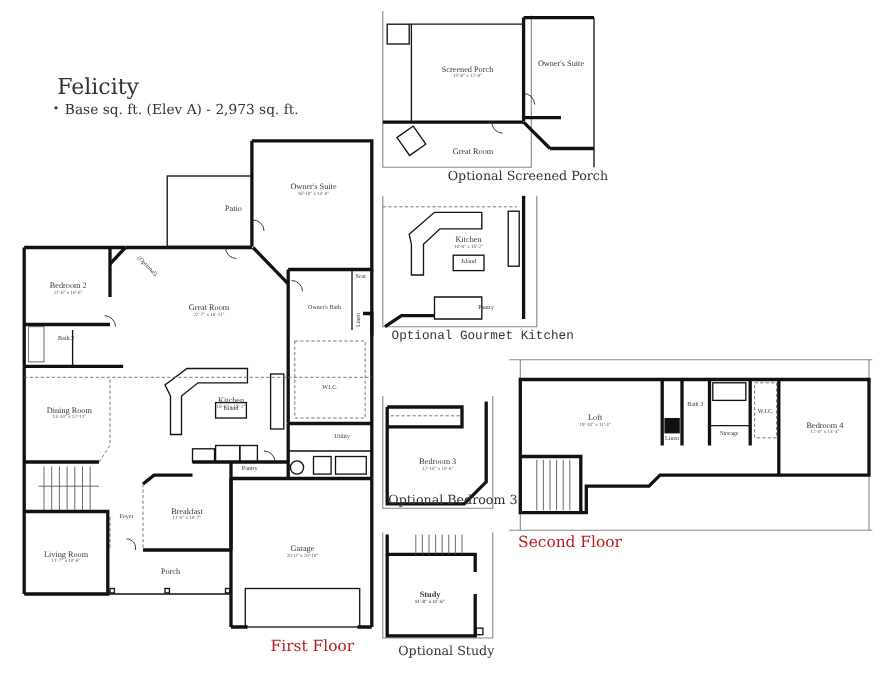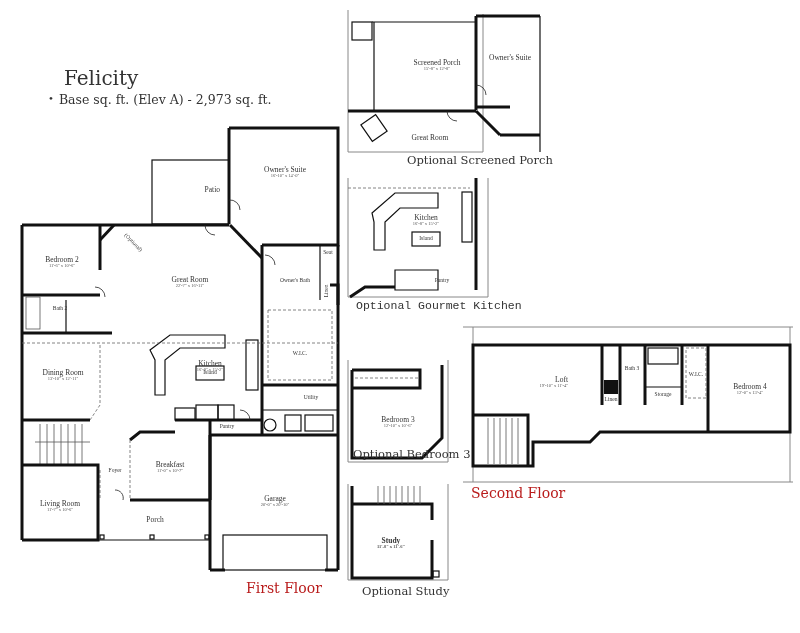--- a/index.html
+++ b/index.html
@@ -1,18 +1,18 @@
 <!DOCTYPE html>
 <html><head>
 <meta charset="utf-8">
 <style>
   html, body { margin:0; padding:0; background:#ffffff; }
   body { width:800px; height:633px; position:relative; overflow:hidden; font-family:"DejaVu Serif", serif; color:#222; }
   .abs { position:absolute; }
-  .title { left:64px; top:66px; font-size:20px; color:#333; }
+  .title { left:52px; top:66px; font-size:20px; color:#333; }
   .subtitle { left:48px; top:92px; font-size:12.5px; color:#333; }
   .subtitle .dot { font-size:10px; margin-right:5px; vertical-align:2px; }
   .floor-label { font-size:14px; color:#b91c1c; }
   .opt-label { font-size:11.5px; color:#333; }
   .room { position:absolute; text-align:center; font-family:"Liberation Serif", serif; color:#333; line-height:1.05; }
   .room .nm { font-size:7.5px; display:block; }
   .room .dim { font-size:4.5px; display:block; color:#555; }
   .room.small .nm { font-size:5.5px; }
   svg { position:absolute; left:0; top:0; }
   .w { stroke:#111; stroke-width:3; fill:none; }
@@ -261,21 +261,21 @@
 </div>
 <div class="room" style="left:130px;top:516px;width:50px;">
   <span class="nm">Porch</span>
 </div>
 <div class="room" style="left:240px;top:495px;width:70px;">
   <span class="nm">Garage</span>
   <span class="dim">20'-0" x 20'-10"</span>
 </div>
 <div class="abs floor-label" style="left:246px;top:580px;">First Floor</div>
 
-<div class="room" style="left:392px;top:59px;width:90px;">
+<div class="room" style="left:380px;top:59px;width:90px;">
   <span class="nm">Screened Porch</span>
   <span class="dim">15'-8" x 12'-8"</span>
 </div>
 <div class="room" style="left:488px;top:54px;width:44px;">
   <span class="nm">Owner's Suite</span>
 </div>
 <div class="room" style="left:400px;top:134px;width:60px;">
   <span class="nm">Great Room</span>
 </div>
 <div class="abs opt-label" style="left:366px;top:153px;margin-left:41px;">Optional Screened Porch</div>
@@ -297,21 +297,21 @@
   <span class="dim">12'-10" x 10'-6"</span>
 </div>
 <div class="abs opt-label" style="left:353px;top:447px;text-align:center;">Optional Bedroom 3</div>
 
 <div class="room" style="left:366px;top:537px;width:50px;font-weight:bold;">
   <span class="nm">Study</span>
   <span class="dim">11'-8" x 11'-6"</span>
 </div>
 <div class="abs opt-label" style="left:362px;top:584px;">Optional Study</div>
 
-<div class="room" style="left:514px;top:376px;width:54px;text-align:right;">
+<div class="room" style="left:514px;top:376px;width:54px;">
   <span class="nm">Loft</span>
   <span class="dim">19'-10" x 11'-4"</span>
 </div>
 <div class="room small" style="left:620px;top:366px;width:24px;">
   <span class="nm">Bath 3</span>
 </div>
 <div class="room small" style="left:648px;top:392px;width:30px;">
   <span class="nm">Storage</span>
 </div>
 <div class="room small" style="left:686px;top:372px;width:20px;">

